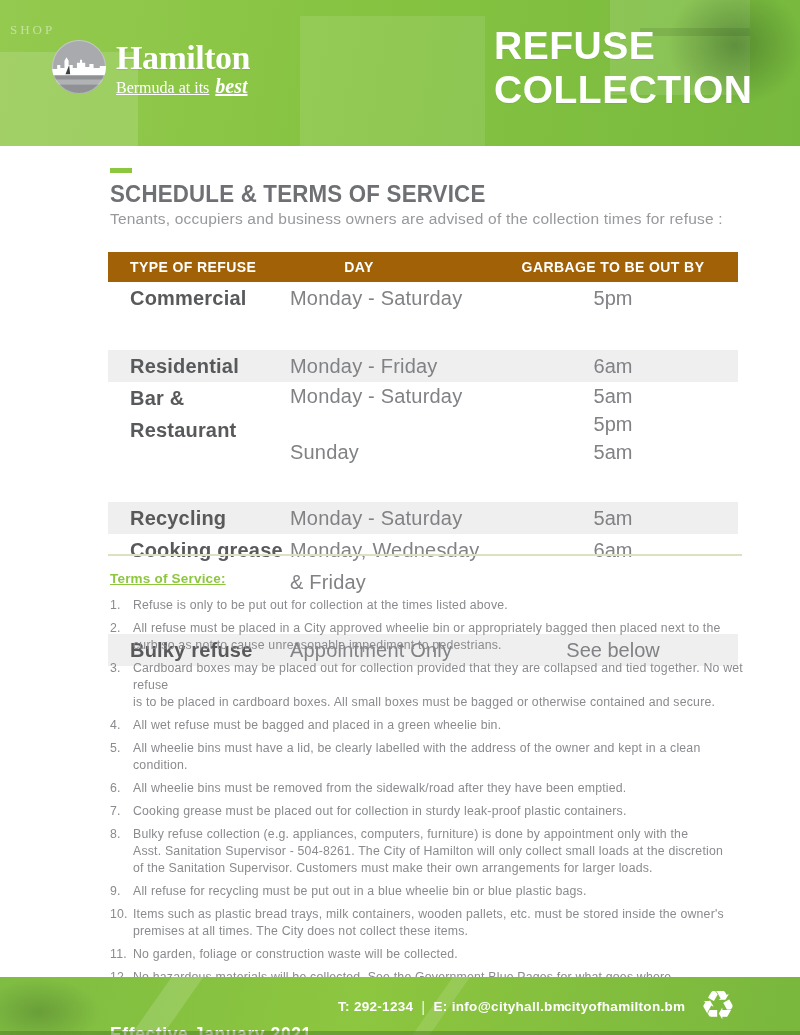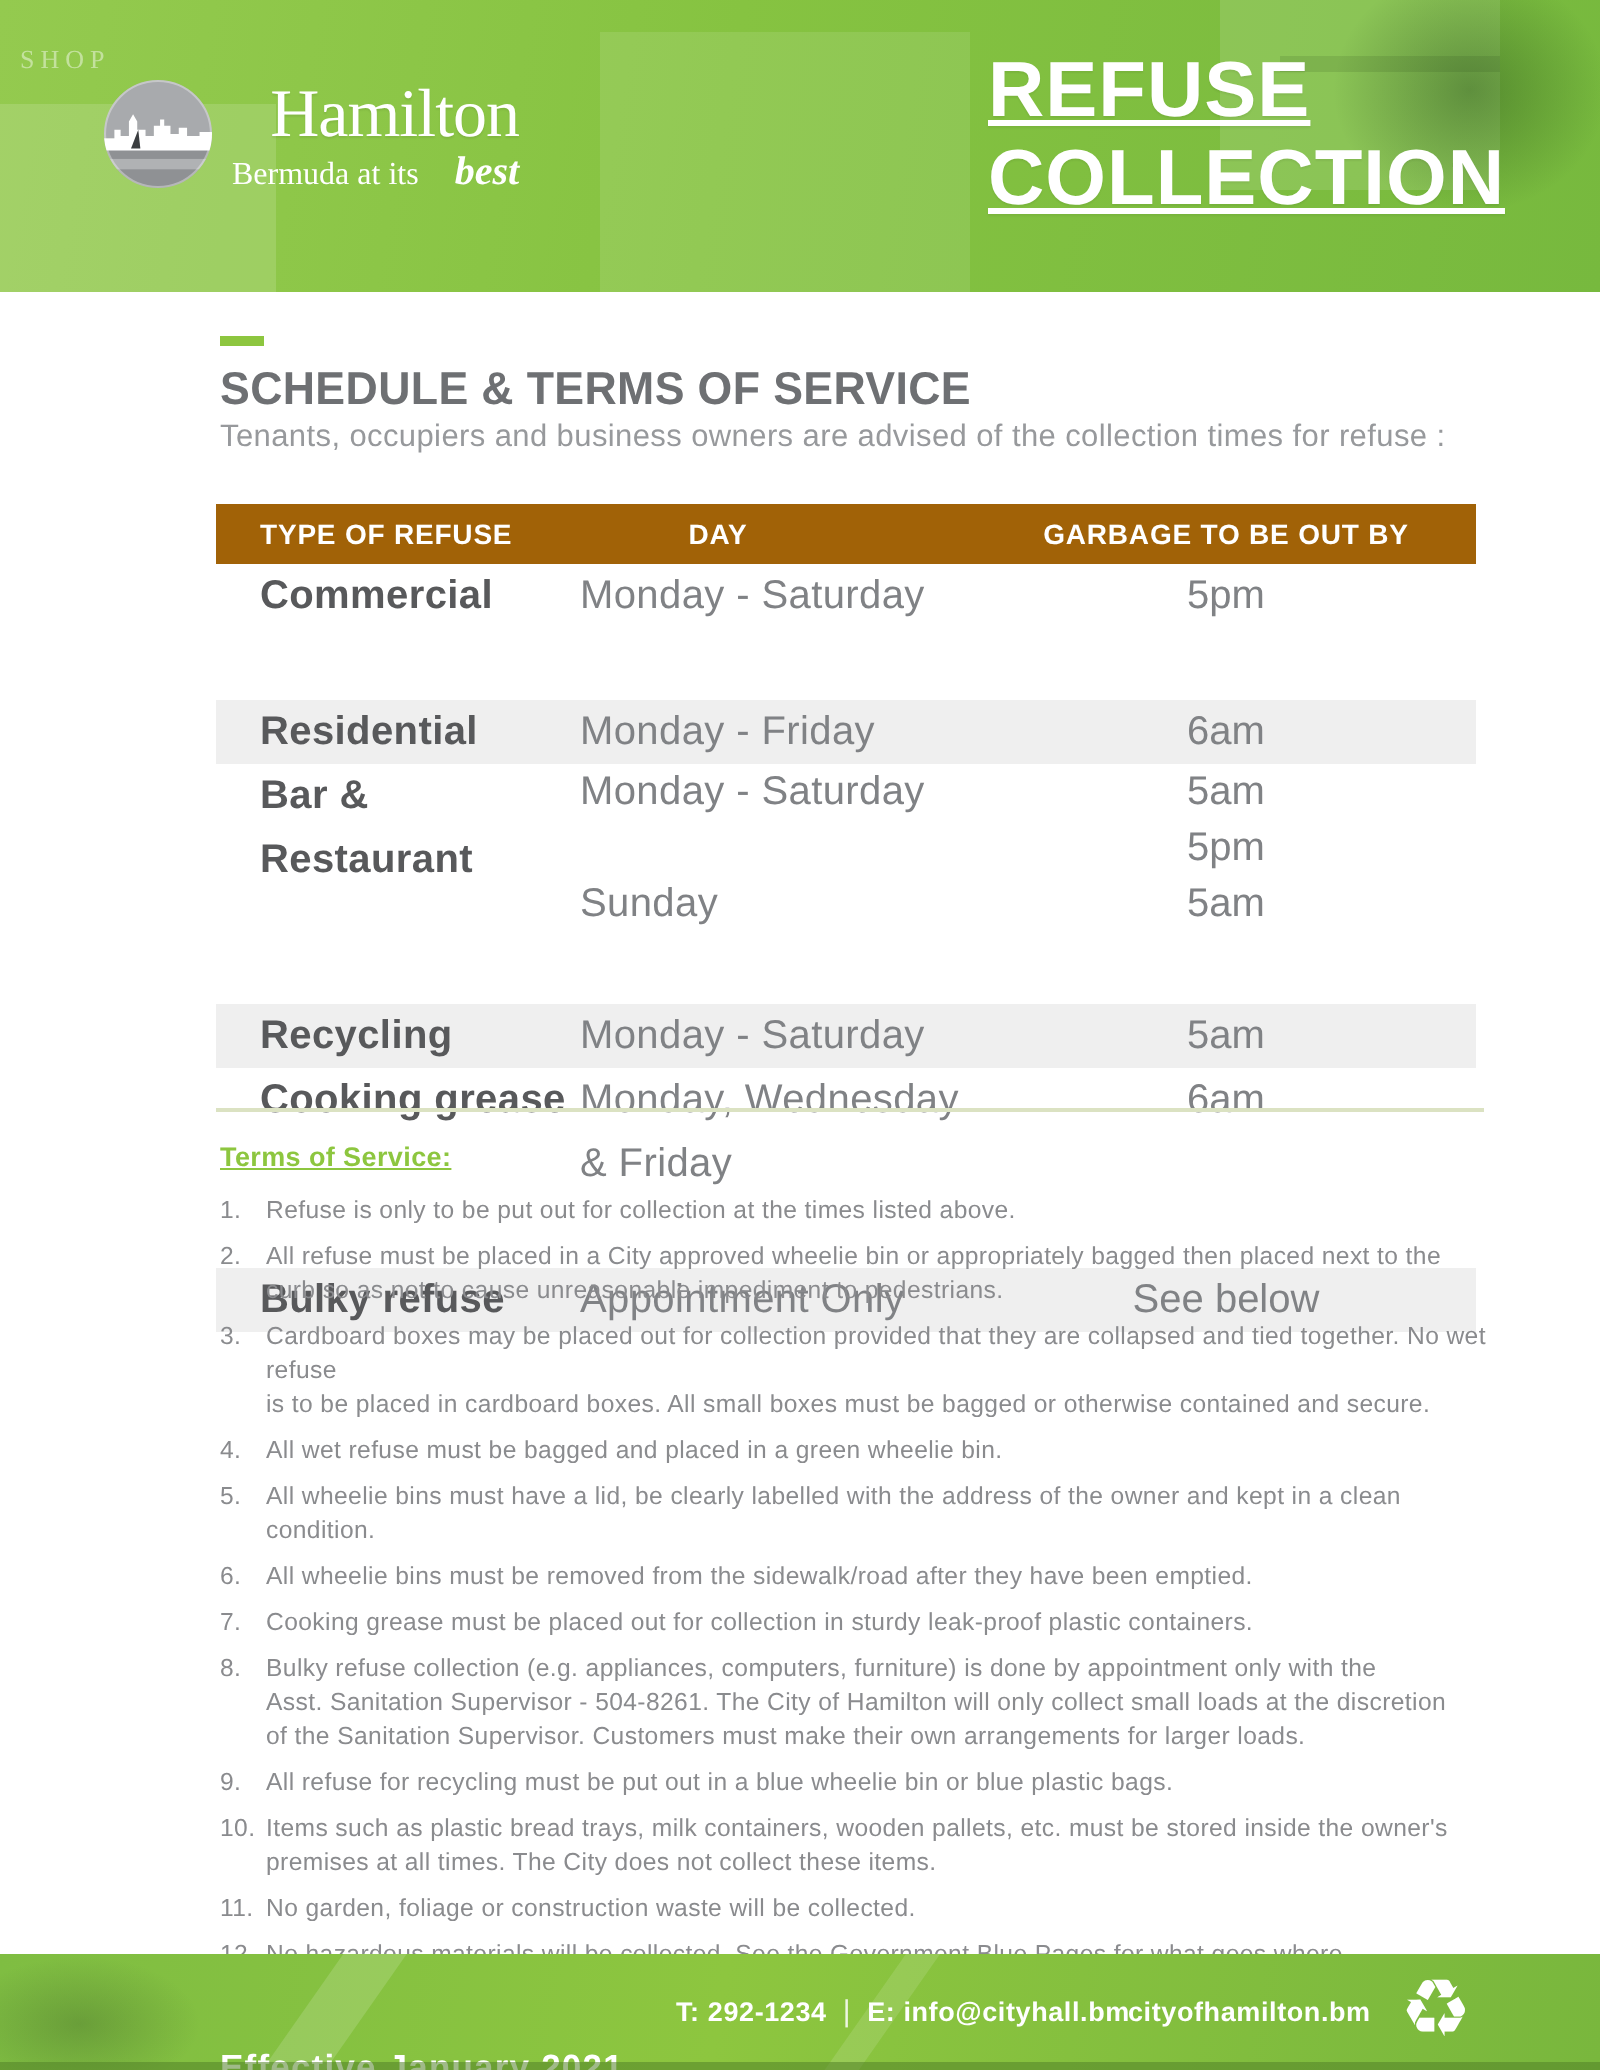--- a/index.html
+++ b/index.html
@@ -23,35 +23,33 @@
   .ph-tree{right:-30px;top:-40px;width:190px;height:170px;
     background:radial-gradient(closest-side,rgba(25,60,22,0.38),rgba(25,60,22,0) 72%);}
   .ph-shop{
     left:10px;top:22px;color:rgba(255,255,255,0.45);
     font-family:"Liberation Serif",serif;font-size:13px;letter-spacing:3px;
   }
   .logo{position:absolute;left:52px;top:40px;display:flex;align-items:flex-start;}
   .logo-circle{width:54px;height:54px;display:block;}
   .logo-text{margin-left:10px;margin-top:2px;}
   .logo-name{
-    font-family:"Liberation Serif",serif;font-weight:normal;
+    font-family:"Liberation Serif",serif;font-weight:bold;
     font-size:34px;line-height:32px;color:#ffffff;letter-spacing:-0.5px;
     text-shadow:0 1px 1px rgba(0,0,0,0.08);
-    text-align:right;
   }
   .logo-tagline{
     font-family:"Liberation Serif",serif;font-size:16px;color:#ffffff;margin-top:1px;
-    display:flex;align-items:baseline;gap:18px;
+    display:flex;align-items:baseline;gap:6px;text-decoration:underline;
   }
   .logo-tagline .em{font-style:italic;font-weight:bold;font-size:20px;}
   .doc-title{
     position:absolute;left:494px;top:24px;color:#ffffff;
     font-weight:bold;font-size:39px;line-height:44px;letter-spacing:0.5px;
     text-shadow:0 1px 1px rgba(0,0,0,0.06);
-    text-decoration:underline;
   }
 
   
   .accent-dash{position:absolute;left:110px;top:168px;width:22px;height:5px;background:#8dc63f;}
   .sec-heading{
     position:absolute;left:110px;top:181px;margin:0;
     font-size:23px;font-weight:bold;color:#6e7073;letter-spacing:0.2px;
     transform:scaleX(0.97);transform-origin:left;
   }
   .sec-sub{

